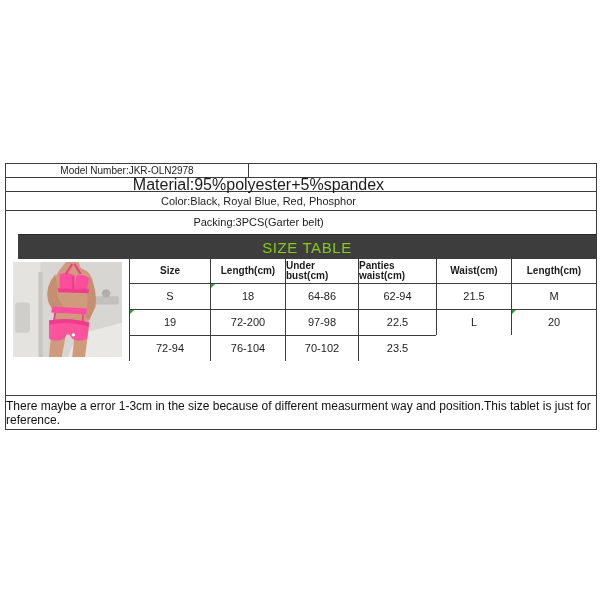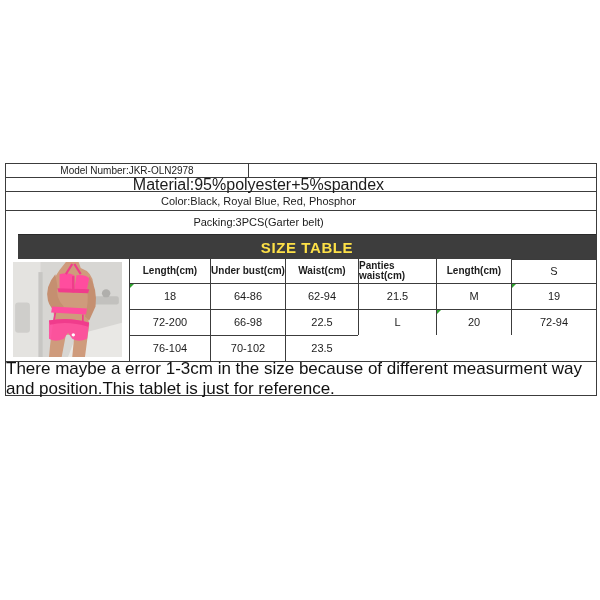--- a/index.html
+++ b/index.html
@@ -17,37 +17,37 @@
   .r1 .c{display:flex;align-items:center;justify-content:center;font-size:10px;line-height:1;}
   .r1 .c1,.r1 .c2{border-right:1px solid #3c3c3c;}
   .rowc{border-top:1px solid #3c3c3c;display:flex;align-items:center;justify-content:center;
         padding-right:85px;font-size:16px;line-height:1;}
   .r2{height:13px;}
   .r3{height:18px;font-size:11px;}
   .r4{height:23px;font-size:11px;text-align:center;}
   .rowc.r3,.rowc.r4{font-size:11px;}
   
   .bar{
-    height:24px;background:#3d3d3d;color:#fde047;display:flex;align-items:center;justify-content:center;
-    font-size:15px;font-weight:bold;letter-spacing:.6px;border-top:1px solid #2a2a2a;margin-left:12px;
+    height:24px;background:#3d3d3d;color:#84cc16;display:flex;align-items:center;justify-content:center;
+    font-size:15px;font-weight:normal;letter-spacing:.6px;border-top:1px solid #2a2a2a;margin-left:12px;
   }
   
   .tbl{display:grid;grid-template-columns:123px 81px 75px 73px 78px 75px 1fr;
        grid-template-rows:24px 26px 26px 26px;}
   .imgcell{grid-row:1/5;grid-column:1;padding:3px 7px 4px 7px;box-sizing:border-box;}
   .imgcell svg{width:100%;height:100%;display:block;}
   .hc{border-left:1px solid #3c3c3c;display:flex;align-items:center;justify-content:center;
       font-size:10px;font-weight:bold;line-height:1;}
   .dc{border-left:1px solid #3c3c3c;border-top:1px solid #3c3c3c;display:flex;align-items:center;
       justify-content:center;font-size:11px;line-height:1;position:relative;}
   .flag{position:absolute;top:0;left:0;width:0;height:0;
         border-top:4px solid #2da12d;border-right:4px solid transparent;}
   
   .note{border-top:1px solid #3c3c3c;height:33px;display:flex;align-items:center;justify-content:center;
-        font-size:17px;color:#111;}
+        font-size:12px;color:#111;margin-top:34px;}
 </style>
 </head>
 <body>
 
 <div class="sheet">
 
   <div class="r1">
     <div class="c c2">Model Number:JKR-OLN2978</div>
     <div class="c c3"></div>
   </div>
@@ -88,42 +88,43 @@
 
         <line x1="40" y1="50" x2="38" y2="62" stroke="#f03c8c" stroke-width="1.6"></line>
         <line x1="66" y1="52" x2="66" y2="64" stroke="#f03c8c" stroke-width="1.6"></line>
 
         <path d="M34 58 Q52 54 72 60 L70 76 Q62 80 56 76 L52 70 L48 76 Q40 80 34 76 Z" fill="#ff4d9e" opacity="0.92"></path>
         <path d="M34 58 Q52 54 72 60 L71 64 Q52 58 35 62 Z" fill="#f03c8c"></path>
         <circle cx="57" cy="72" r="1.6" fill="#ffffff"></circle>
       </svg>
     </div>
 
+    <div class="hc">Size</div>
     <div class="hc">Length(cm)</div>
     <div class="hc">Under bust(cm)</div>
+    <div class="hc">Panties waist(cm)</div>
     <div class="hc">Waist(cm)</div>
-    <div class="hc">Panties waist(cm)</div>
     <div class="hc">Length(cm)</div>
 
     <div class="dc">S</div>
     <div class="dc">
         <span class="flag"></span>
         <span>18</span>
       </div>
     <div class="dc">64-86</div>
     <div class="dc">62-94</div>
     <div class="dc">21.5</div>
 
     <div class="dc">M</div>
     <div class="dc">
         <span class="flag"></span>
         <span>19</span>
       </div>
     <div class="dc">72-200</div>
-    <div class="dc">66-98</div>
+    <div class="dc">97-98</div>
     <div class="dc">22.5</div>
 
     <div class="dc">L</div>
     <div class="dc">
         <span class="flag"></span>
         <span>20</span>
       </div>
     <div class="dc">72-94</div>
     <div class="dc">76-104</div>
     <div class="dc">70-102</div>

